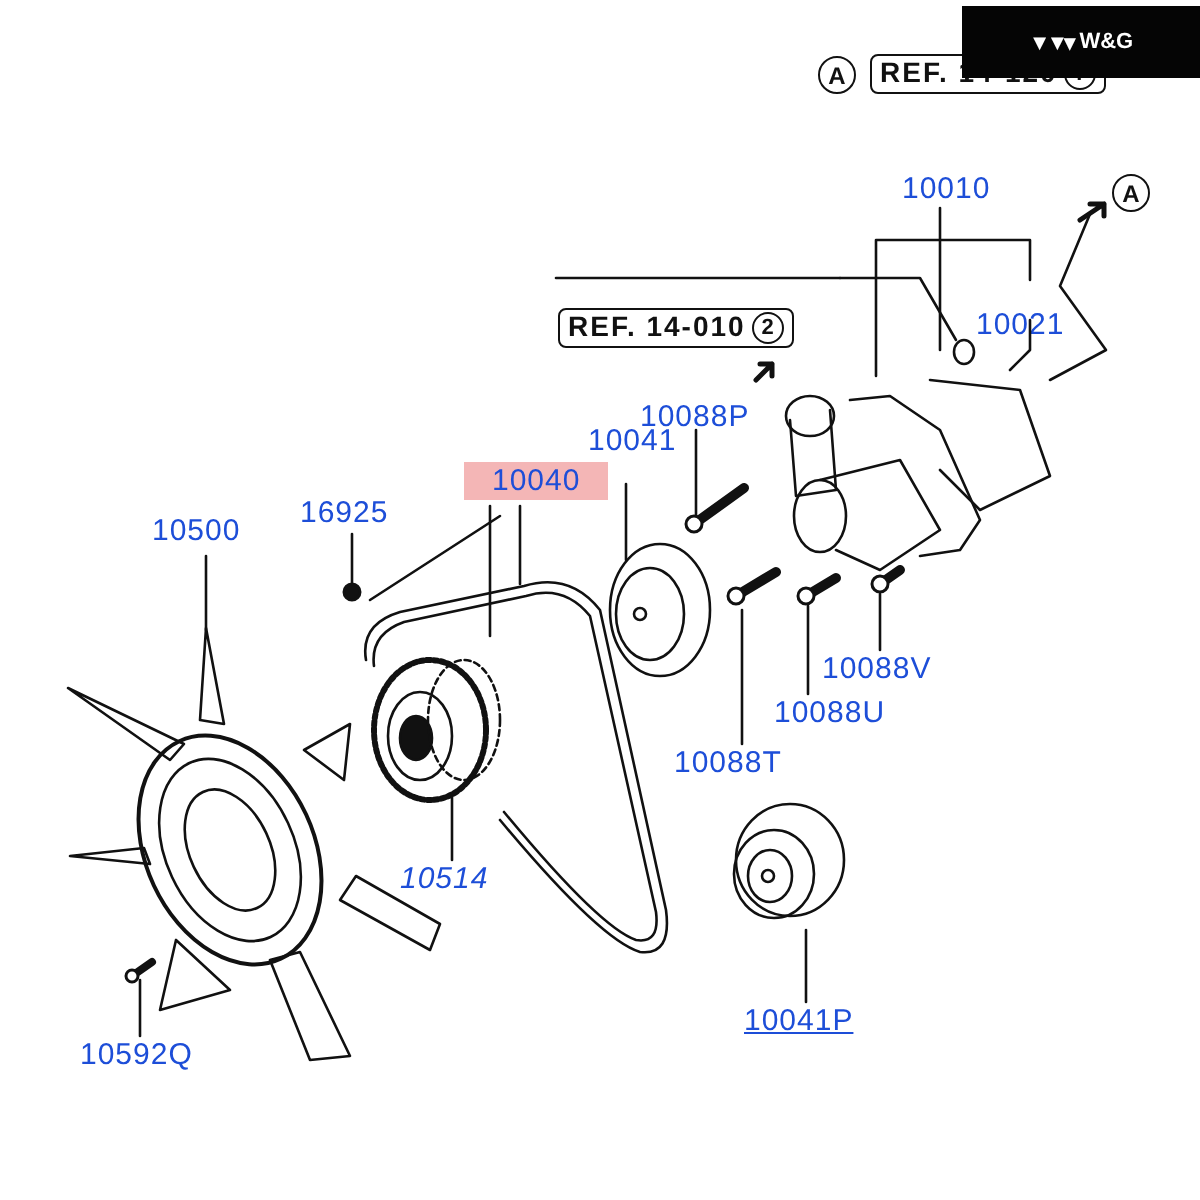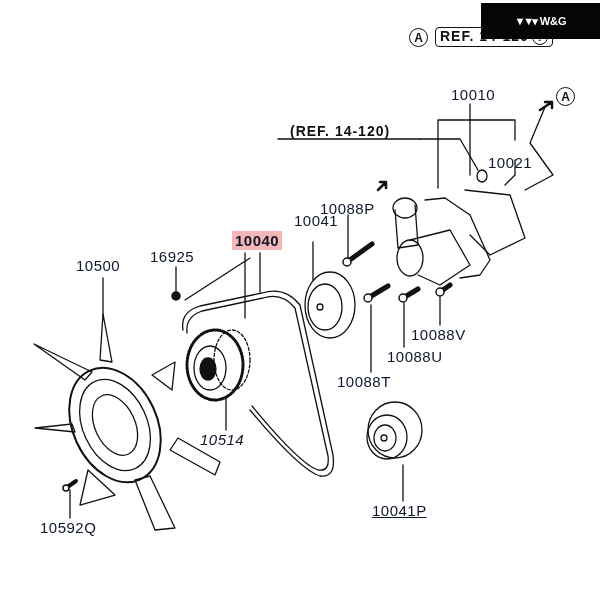--- a/index.html
+++ b/index.html
@@ -1,21 +1,21 @@
 <!DOCTYPE html>
 <html><head>
 <meta charset="utf-8">
 <style>
   html, body { margin: 0; padding: 0; background: #ffffff; }
   body { width: 600px; height: 600px; position: relative; overflow: hidden;
          font-family: "Liberation Sans", sans-serif; color: #111; }
   .stage { position: absolute; left: 0; top: 0; width: 600px; height: 600px; }
   .lbl { position: absolute; font-family: "Liberation Sans", sans-serif;
-         font-size: 15px; letter-spacing: 0.5px; color: #0f172a; line-height: 1; white-space: nowrap; }
-  .hl { background: #f4b6b6; padding: 2px 3px; font-weight: bold; }
+         font-size: 15px; letter-spacing: 0.5px; color: #1d4ed8; line-height: 1; white-space: nowrap; }
+  .hl { background: #f4b6b6; padding: 2px 14px; }
   .brand { position: absolute; left: 481px; top: 3px; width: 119px; height: 36px;
            background: #050505; color: #fff; display: flex; align-items: center;
            justify-content: center; font-size: 11px; font-weight: bold; z-index: 5; }
   .brand .glyph { margin-right: 4px; letter-spacing: -2px; }
   .refbox { position: absolute; border: 1.6px solid #111; border-radius: 4px;
             font-size: 14px; font-weight: bold; padding: 1px 4px; letter-spacing: 1px;
             display: flex; align-items: center; line-height: 1.1; }
   .circ { display: inline-flex; width: 14px; height: 14px; border: 1.5px solid #111;
           border-radius: 50%; align-items: center; justify-content: center; font-size: 11px;
           margin-left: 3px; letter-spacing: 0; }
@@ -32,22 +32,25 @@
     <span class="glyph">▼▼▾</span>
     <span>W&amp;G</span>
   </div>
 
   <span class="circA" style="left:409px;top:28px;">A</span>
   <div class="refbox" style="left:435px;top:27px;">
     <span>REF. 14-120</span>
     <span class="circ">?</span>
   </div>
 
-  <span class="refplain" style="left:290px;top:123px;">(REF. 14-120)</span>
 
+  <div class="refbox" style="left:279px;top:154px;">
+    <span>REF. 14-010</span>
+    <span class="circ">2</span>
+  </div>
 
   <span class="circA" style="left:556px;top:87px;">A</span>
 
   <span class="lbl" style="left:451px;top:87px;">10010</span>
   <span class="lbl" style="left:488px;top:155px;">10021</span>
   <span class="lbl" style="left:320px;top:201px;">10088P</span>
   <span class="lbl" style="left:294px;top:213px;text-align:right;">10041</span>
   <span class="lbl hl" style="left:232px;top:231px;">10040</span>
   <span class="lbl" style="left:150px;top:249px;">16925</span>
   <span class="lbl" style="left:76px;top:258px;">10500</span>

